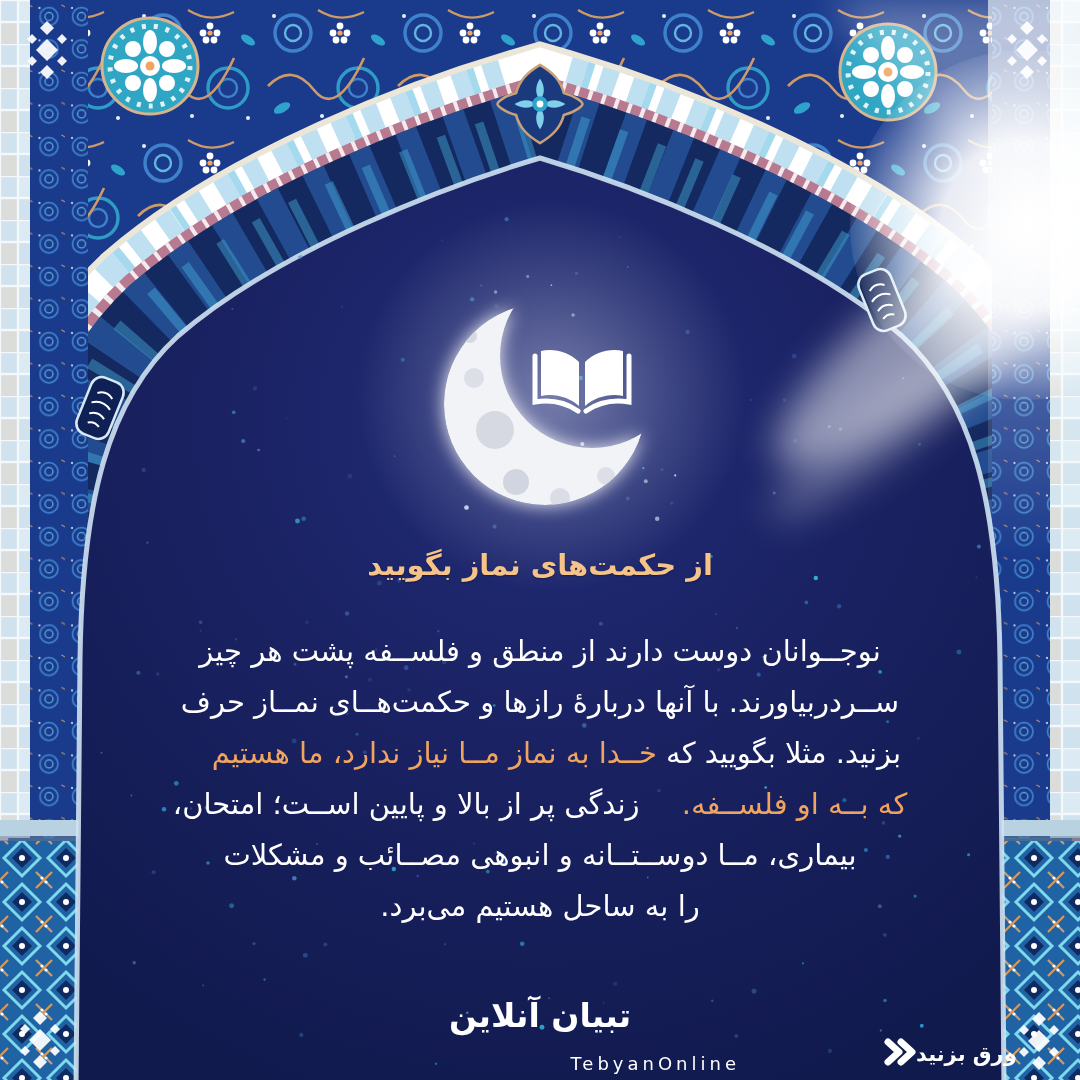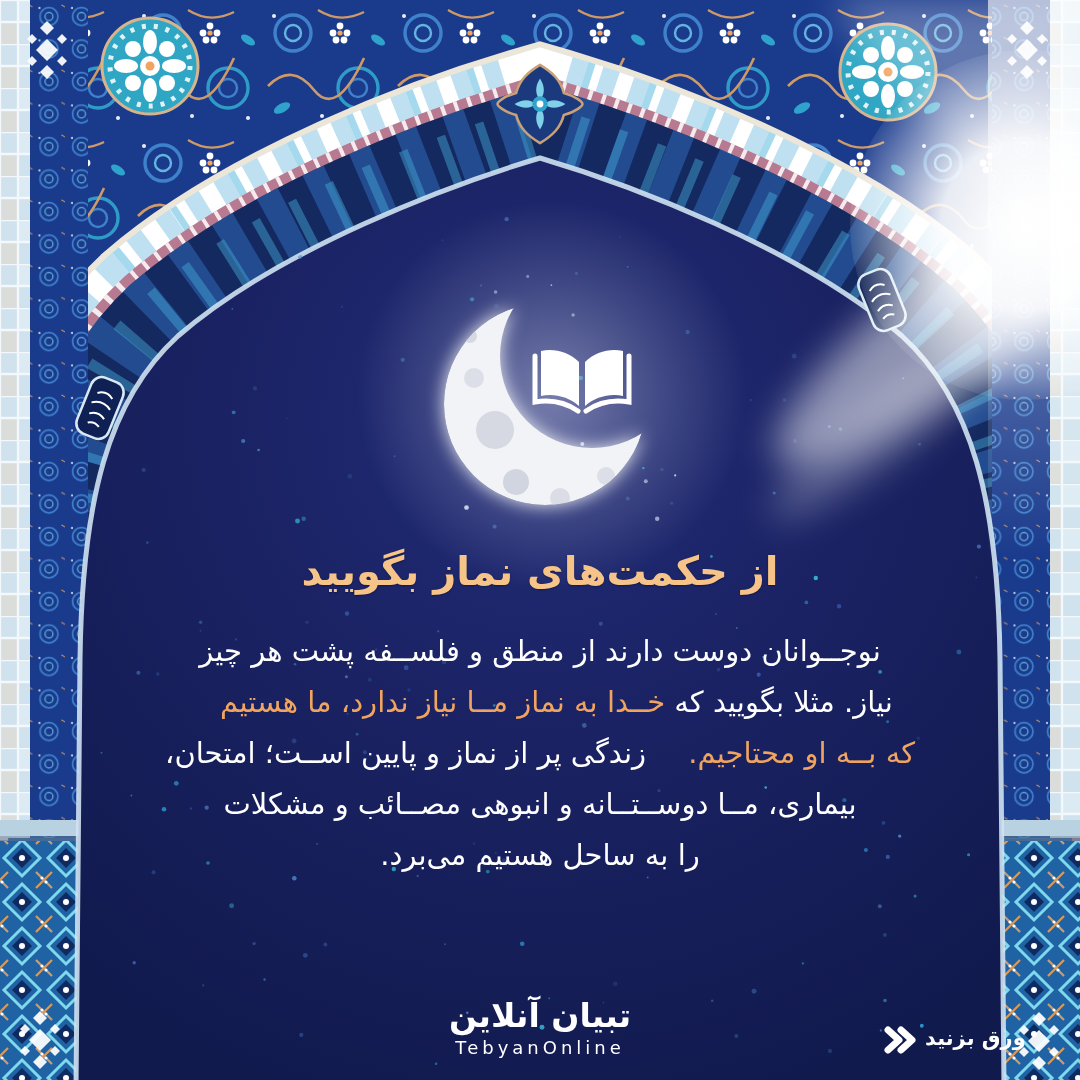--- a/index.html
+++ b/index.html
@@ -2,30 +2,30 @@
 <html lang="fa"><head>
 <meta charset="utf-8">
 <style>
   html,body{margin:0;padding:0;background:#0b1440;}
   .stage{position:relative;width:1080px;height:1080px;overflow:hidden;
          font-family:"DejaVu Sans",sans-serif;}
   svg.bg{position:absolute;left:0;top:0;z-index:0;}
   .overlay{position:absolute;left:0;top:0;width:1080px;height:1080px;z-index:2;pointer-events:none;}
   .overlay *{pointer-events:auto;}
   .post-title{position:absolute;top:548px;left:90px;width:900px;text-align:center;
-      direction:rtl;font-size:40px;font-weight:700;letter-spacing:0;
+      direction:rtl;font-size:29px;font-weight:700;letter-spacing:0;
       color:var(--gold,#f6c488);text-shadow:0 1px 2px rgba(0,0,20,.35);}
   .post-body{position:absolute;top:626px;left:110px;width:860px;text-align:center;
       direction:rtl;font-size:29px;font-weight:400;line-height:51px;color:#ffffff;}
   .post-body .hl{color:var(--orange,#f0a45f);margin-left:33px;}
   .brand{position:absolute;top:998px;left:340px;width:400px;text-align:center;color:#fff;}
   .brand-fa{direction:rtl;font-size:33px;font-weight:700;line-height:36px;}
-  .brand-en{font-size:18px;font-weight:400;letter-spacing:4px;margin-top:3px;}
+  .brand-en{font-size:18px;font-weight:400;letter-spacing:4px;margin-top:19px;text-align:right;}
   .next-chip{position:absolute;top:1026px;left:884px;width:126px;height:40px;
-      display:flex;align-items:flex-start;gap:9px;color:#fff;cursor:pointer;}
+      display:flex;align-items:flex-end;color:#fff;cursor:pointer;}
   .next-chip .chev{flex:0 0 auto;display:block;}
   .next-chip .lbl{direction:rtl;font-size:21px;font-weight:700;white-space:nowrap;}
 </style>
 </head>
 <body>
 
 <div class="stage" style="--gold: #f6c488; --orange: #f0a45f;">
 
 <svg class="bg" width="1080" height="1080" viewBox="0 0 1080 1080">
   <defs>
@@ -383,22 +383,23 @@
     <ellipse cx="890" cy="425" rx="150" ry="30" fill="#ffffff" opacity="0.25" transform="rotate(-38 890 425)" filter="url(#blur18)"></ellipse>
     <circle cx="1025" cy="225" r="175" fill="url(#glareGrad)"></circle>
   </g>
 </svg>
 
 <div class="overlay">
   <div class="post-title">از حکمت‌های نماز بگویید</div>
 
   <div class="post-body">
     <div><span>نوجــوانان دوست دارند از منطق و فلســفه پشت هر چیز</span></div>
-    <div><span>نیاز. مثلا بگویید که </span><span class="hl">خــدا به نماز مــا نیاز ندارد، ما هستیم</span></div>
-    <div><span class="hl">که بــه او محتاجیم. </span><span>زندگی پر از نماز و پایین اســت؛ امتحان،</span></div>
+    <div><span>ســردربیاورند. با آنها دربارهٔ رازها و حکمت‌هــای نمــاز حرف</span></div>
+    <div><span>بزنید. مثلا بگویید که </span><span class="hl">خــدا به نماز مــا نیاز ندارد، ما هستیم</span></div>
+    <div><span class="hl">که بــه او فلســفه. </span><span>زندگی پر از بالا و پایین اســت؛ امتحان،</span></div>
     <div><span>بیماری، مــا دوســتــانه و انبوهی مصــائب و مشکلات</span></div>
     <div><span>را به ساحل هستیم می‌برد.</span></div>
   </div>
 
   <div class="brand">
     <div class="brand-fa">تبیان آنلاین</div>
     <div class="brand-en">TebyanOnline</div>
   </div>
 
   <div class="next-chip">

